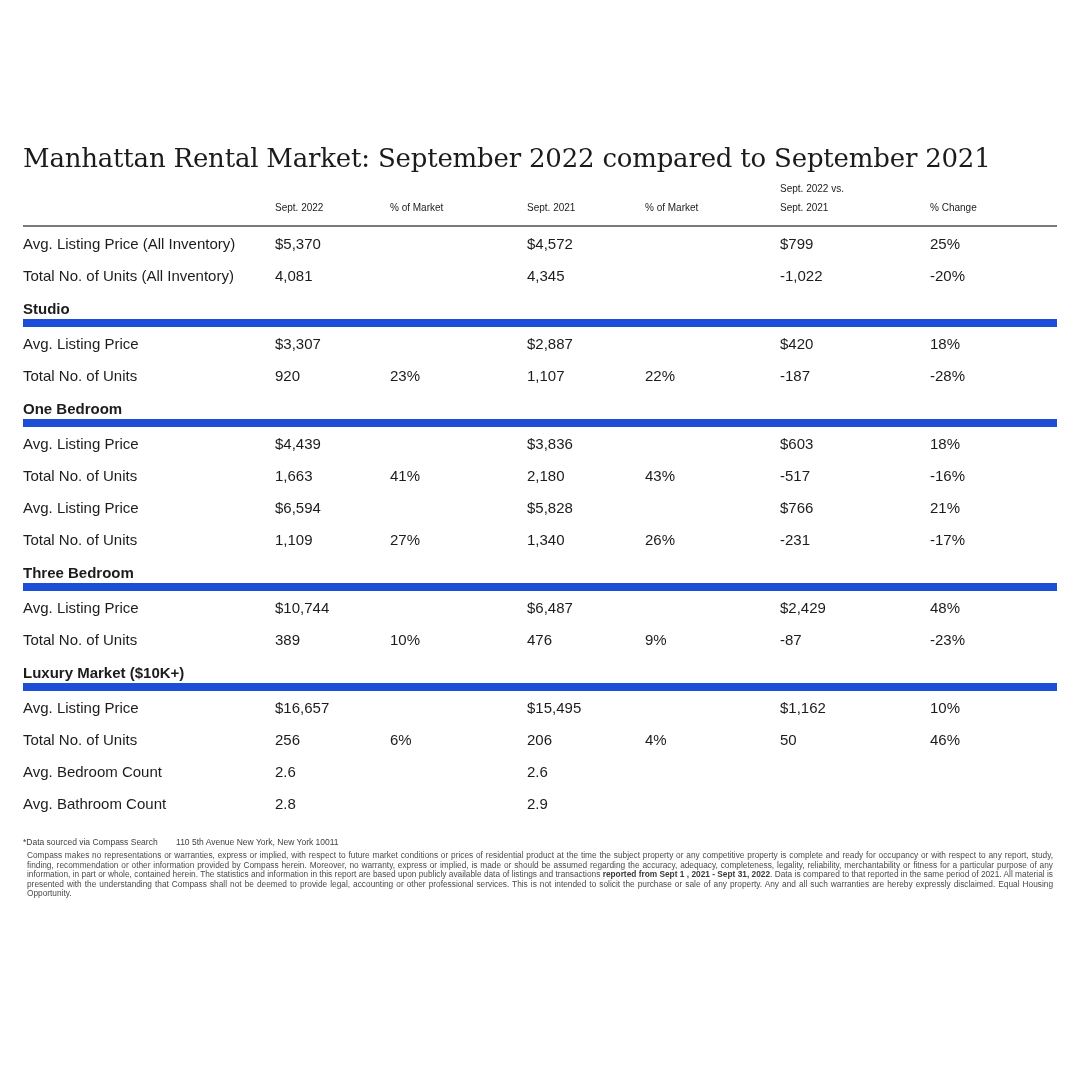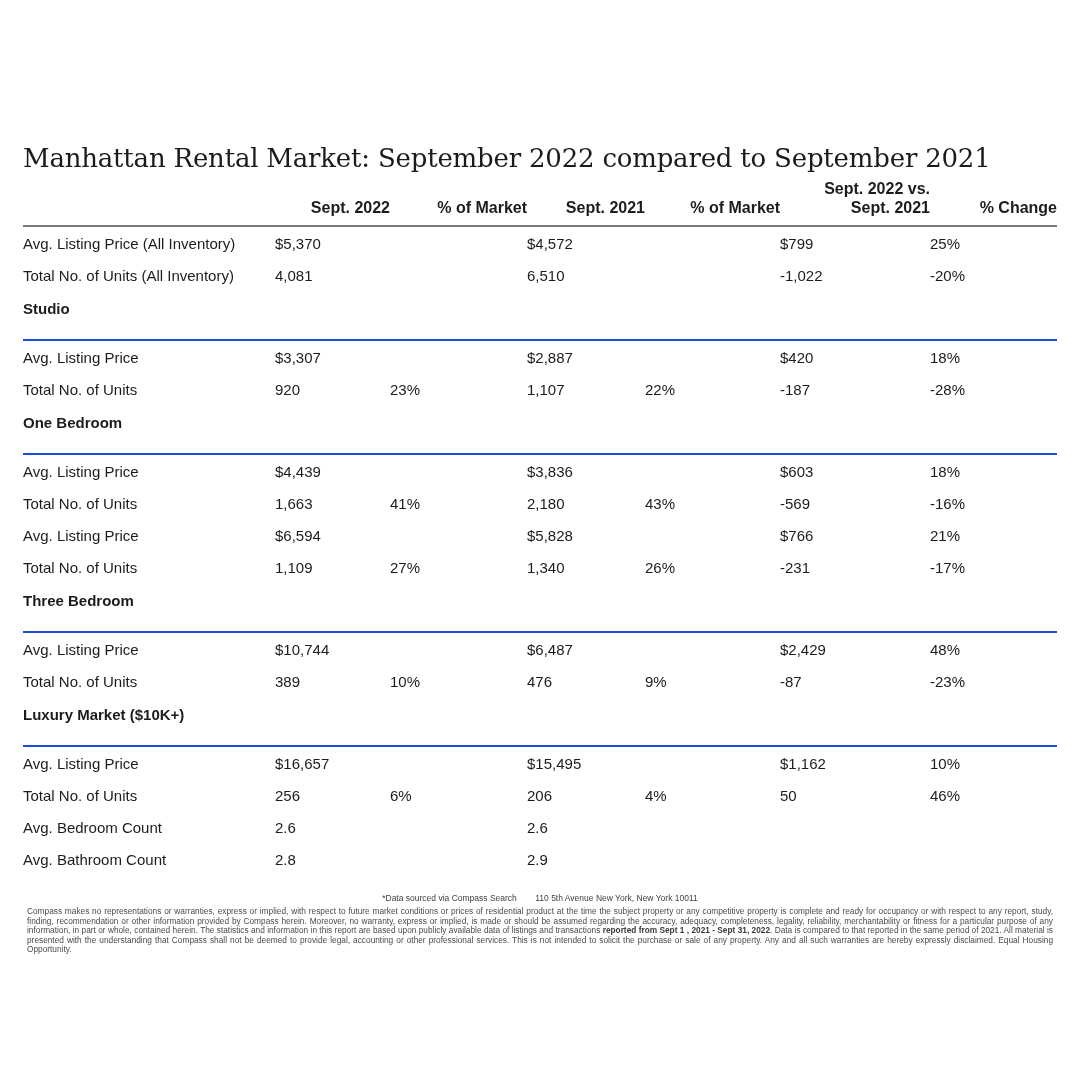--- a/index.html
+++ b/index.html
@@ -15,31 +15,31 @@
     letter-spacing:-0.2px;
   }
   .grid {
     display:grid;
     grid-template-columns:252px 115px 137px 118px 135px 150px 127px;
   }
   .header-row {
     margin-top:6px; align-items:end; padding-bottom:8px;
     border-bottom:2.5px solid #7a7a7a;
   }
-  .header-cell { font-weight:bold; font-size:16px; line-height:19px;text-align:right; }
+  .header-cell { font-weight:normal; font-size:10px; line-height:19px; }
   .header-cell span { display:block; }
   .header-cell span:empty { display:none; }
   .row { height:32px; align-items:center; }
   .cell { font-size:15px; white-space:nowrap; }
   .section-head {
-    padding:9px 0 21px 0; border-bottom:2px solid #1d4ed8;
+    padding:9px 0 1px 0; border-bottom:8px solid #1d4ed8;
   }
   .section-head span { font-weight:bold; font-size:15px; }
   .footer { margin-top:18px; color:#4a4a4a; }
-  .source-line { font-size:8.5px; margin-bottom:2px; color:#3f3f3f;text-align:center; }
+  .source-line { font-size:8.5px; margin-bottom:2px; color:#3f3f3f; }
   .source-line .addr { margin-left:16px; }
   .disclaimer {
     margin:4px; font-size:8.3px; line-height:9.6px; text-align:justify;
     color:#4a4a4a;
   }
   .disclaimer b { color:#3a3a3a; }
 </style>
 </head>
 <body>
 
@@ -86,21 +86,21 @@
           <div class="cell"></div>
           <div class="cell">$4,572</div>
           <div class="cell"></div>
           <div class="cell">$799</div>
           <div class="cell">25%</div>
         </div>
         <div class="grid row">
           <div class="cell label">Total No. of Units (All Inventory)</div>
           <div class="cell">4,081</div>
           <div class="cell"></div>
-          <div class="cell">6,510</div>
+          <div class="cell">4,345</div>
           <div class="cell"></div>
           <div class="cell">-1,022</div>
           <div class="cell">-20%</div>
         </div>
         <div class="section-head"><span>Studio</span></div>
         <div class="grid row">
           <div class="cell label">Avg. Listing Price</div>
           <div class="cell">$3,307</div>
           <div class="cell"></div>
           <div class="cell">$2,887</div>
@@ -126,21 +126,21 @@
           <div class="cell"></div>
           <div class="cell">$603</div>
           <div class="cell">18%</div>
         </div>
         <div class="grid row">
           <div class="cell label">Total No. of Units</div>
           <div class="cell">1,663</div>
           <div class="cell">41%</div>
           <div class="cell">2,180</div>
           <div class="cell">43%</div>
-          <div class="cell">-569</div>
+          <div class="cell">-517</div>
           <div class="cell">-16%</div>
         </div>
         <div class="grid row">
           <div class="cell label">Avg. Listing Price</div>
           <div class="cell">$6,594</div>
           <div class="cell"></div>
           <div class="cell">$5,828</div>
           <div class="cell"></div>
           <div class="cell">$766</div>
           <div class="cell">21%</div>

